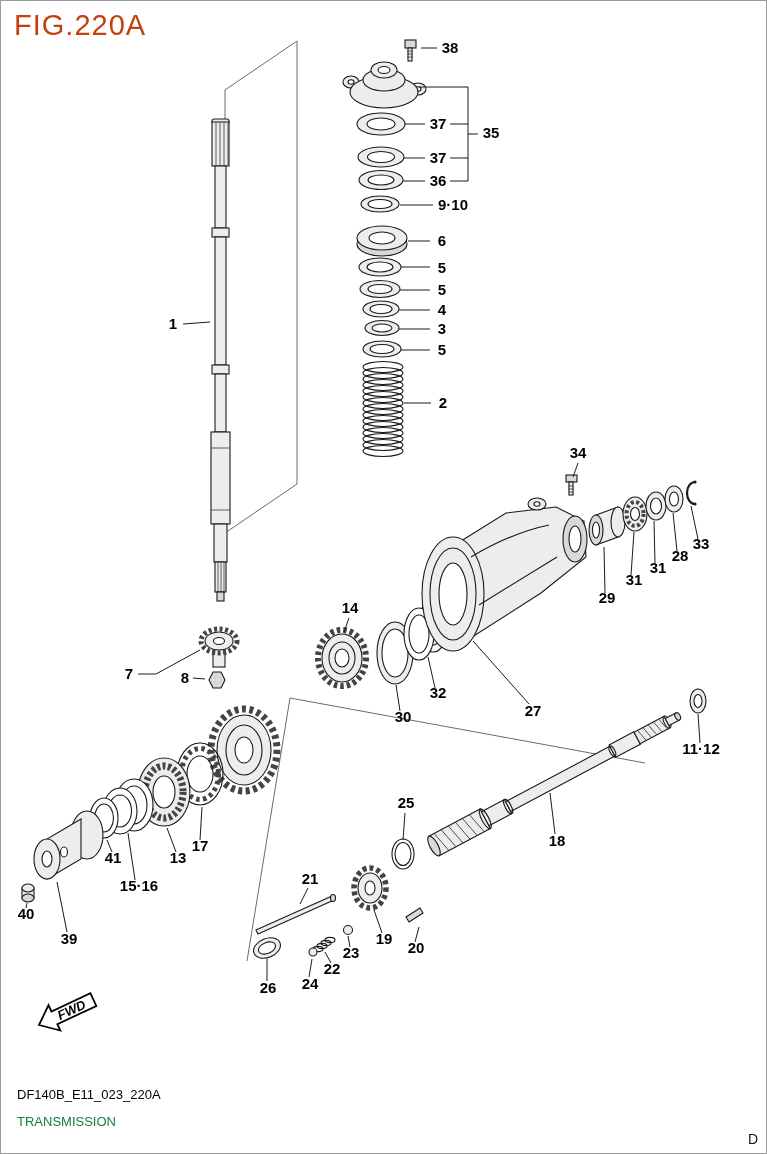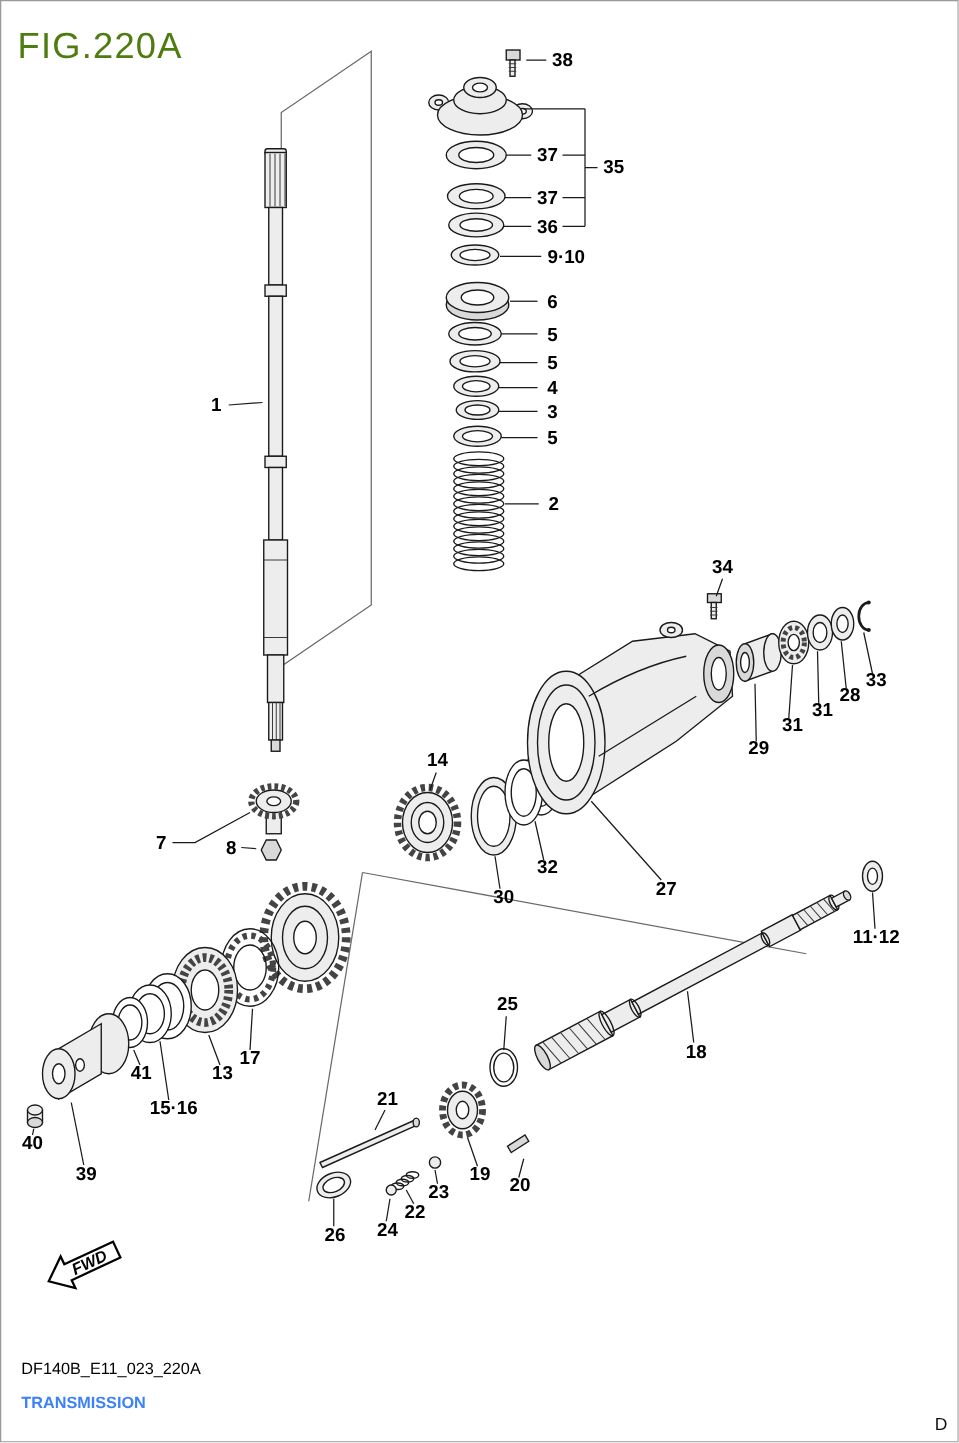--- a/index.html
+++ b/index.html
@@ -1,23 +1,23 @@
 <!DOCTYPE html>
 <html><head>
 <meta charset="utf-8">
 <style>
   html,body { margin:0; padding:0; background:#fff; }
   .page {
     position:relative; width:767px; height:1154px; box-sizing:border-box;
     border:1px solid #9a9a9a; background:#fff; overflow:hidden;
     font-family:"Liberation Sans", sans-serif; color:#000;
   }
-  .fig-title { position:absolute; left:13px; top:20px; font-size:29px; letter-spacing:1px; color:#4d7c0f; }
+  .fig-title { position:absolute; left:13px; top:8px; font-size:29px; letter-spacing:1px; color:#c2410c; }
   .footer-code { position:absolute; left:16px; top:1086px; font-size:13px; color:#000000; }
-  .footer-name { position:absolute; left:16px; top:1113px; font-size:13px; color:#3b82f6;font-weight:bold; }
+  .footer-name { position:absolute; left:16px; top:1113px; font-size:13px; color:#15803d; }
   .page-letter { position:absolute; right:8px; top:1130px; font-size:14px; color:#111; }
   svg.diagram { position:absolute; left:0; top:0; }
   .ln   { fill:none; stroke:#1a1a1a; stroke-width:1.1; }
   .fl-l { fill:#ededed; stroke:#1a1a1a; stroke-width:1.1; }
   .fl-m { fill:#d9d9d9; stroke:#1a1a1a; stroke-width:1.1; }
   .fl-w { fill:#ffffff; stroke:#1a1a1a; stroke-width:1.1; }
   .leader { stroke:#1a1a1a; stroke-width:1; fill:none; }
   .frame  { stroke:#6a6a6a; stroke-width:1; fill:none; }
   .hatch  { stroke:#3a3a3a; stroke-width:0.8; fill:none; }
   .teeth  { fill:none; stroke:#444; }

